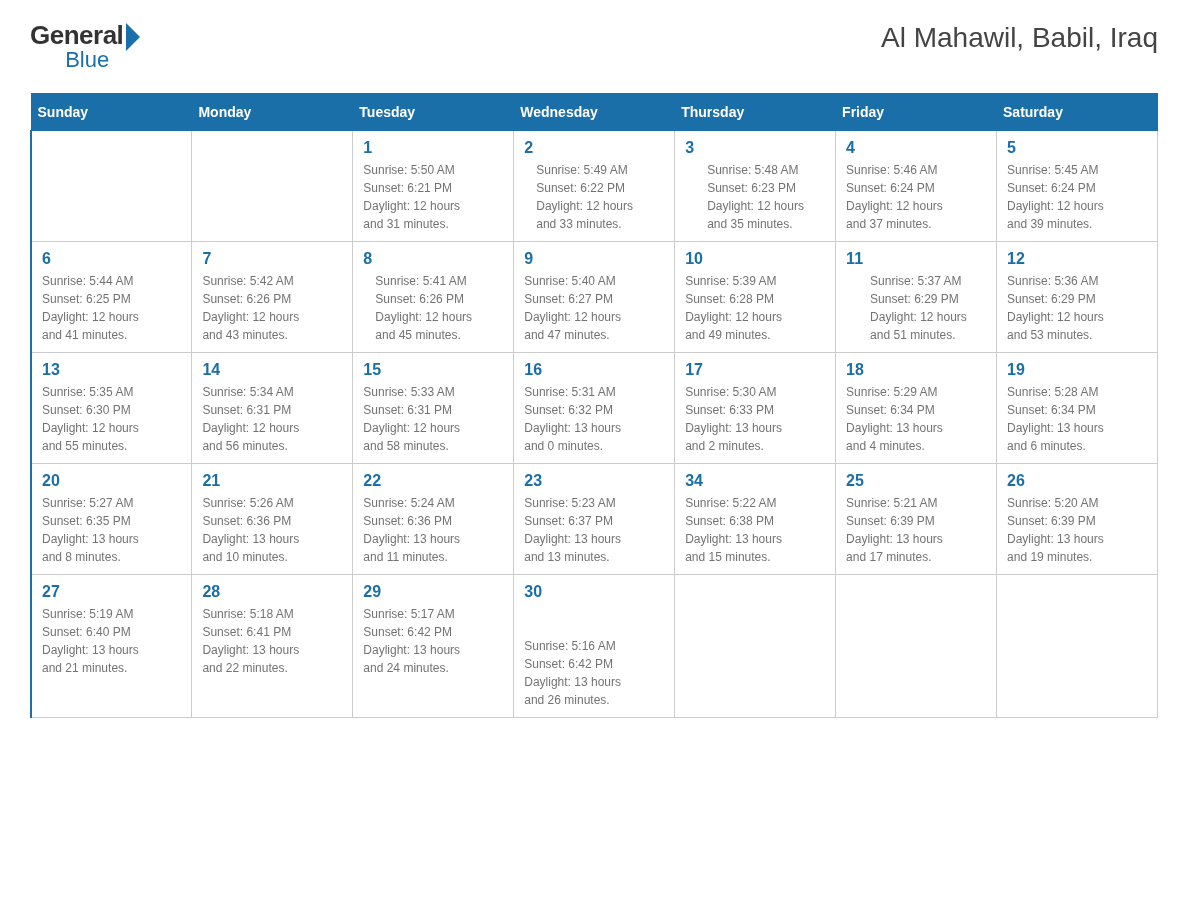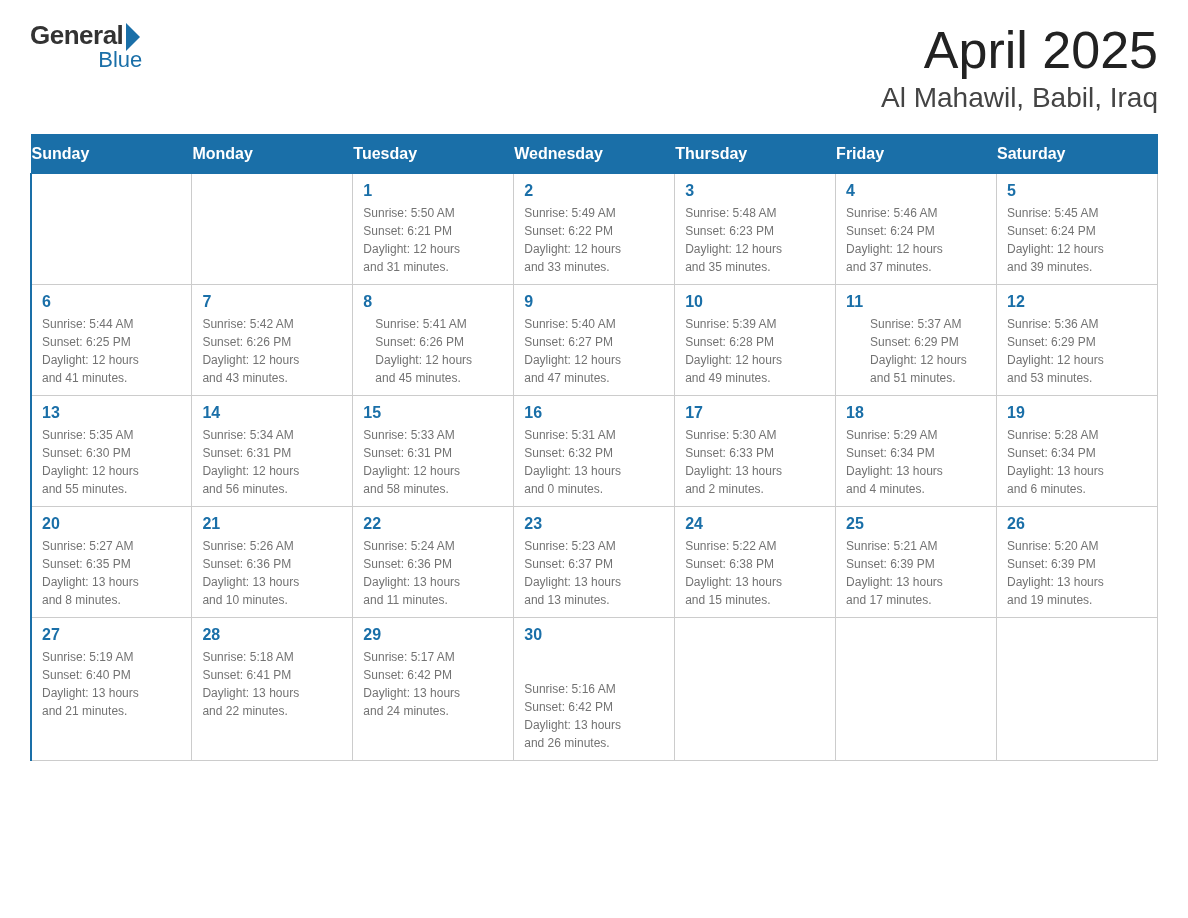--- a/index.html
+++ b/index.html
@@ -13,21 +13,21 @@
     }
     .header {
       display: flex;
       justify-content: space-between;
       align-items: flex-start;
       margin-bottom: 20px;
     }
     .logo {
       display: flex;
       flex-direction: column;
-      align-items: flex-end;
+      align-items: center;
     }
     .logo-top {
       display: flex;
       align-items: center;
     }
     .logo-general {
       font-size: 26px;
       font-weight: bold;
       color: #333;
       letter-spacing: -0.5px;
@@ -68,23 +68,23 @@
       color: #444;
       margin-top: 2px;
     }
     .calendar {
       width: 100%;
       border-collapse: collapse;
     }
     .calendar thead tr th {
       background-color: #1a6fa8;
       color: #fff;
-      font-size: 16px;
+      font-size: 14px;
       font-weight: bold;
-      padding: 10px 0;
+      padding: 10px 6px;
       text-align: left;
       border: 1px solid #1a6fa8;
     }
     .calendar tbody tr td {
       vertical-align: top;
       padding: 8px 10px;
       border: 1px solid #ccc;
       width: 14.28%;
       min-height: 100px;
     }
@@ -113,21 +113,20 @@
 <div class="header">
   <div class="logo">
     <div class="logo-top">
       <span class="logo-general">General</span>
       <div class="logo-triangle"></div>
       <span class="logo-blue"></span>
     </div>
     <div class="logo-bottom">Blue</div>
   </div>
   <div class="title-block">
-    <h1>April 2025</h1>
     <h2>Al Mahawil, Babil, Iraq</h2>
   </div>
 </div>
 
 <table class="calendar">
   <thead>
     <tr>
     <th>Sunday</th>
         <th>Monday</th>
         <th>Tuesday</th>
@@ -143,28 +142,28 @@
         <td class="empty-cell"></td>
         <td>
           <span class="day-num">1</span>
           <div class="day-info" style="white-space: pre-line;">Sunrise: 5:50 AM
 Sunset: 6:21 PM
 Daylight: 12 hours
 and 31 minutes.</div>
         </td>
         <td>
           <span class="day-num">2</span>
-          <div class="day-info" style="white-space: pre-line;">Sunrise: 5:49 AM
+          <div class="day-info" style="white-space: pre-line; margin-left: 12px;">Sunrise: 5:49 AM
 Sunset: 6:22 PM
 Daylight: 12 hours
 and 33 minutes.</div>
         </td>
         <td>
           <span class="day-num">3</span>
-          <div class="day-info" style="white-space: pre-line;">Sunrise: 5:48 AM
+          <div class="day-info" style="white-space: pre-line; margin-left: 22px;">Sunrise: 5:48 AM
 Sunset: 6:23 PM
 Daylight: 12 hours
 and 35 minutes.</div>
         </td>
         <td>
           <span class="day-num">4</span>
           <div class="day-info" style="white-space: pre-line;">Sunrise: 5:46 AM
 Sunset: 6:24 PM
 Daylight: 12 hours
 and 37 minutes.</div>
@@ -302,21 +301,21 @@
 and 11 minutes.</div>
         </td>
         <td>
           <span class="day-num">23</span>
           <div class="day-info" style="white-space: pre-line;">Sunrise: 5:23 AM
 Sunset: 6:37 PM
 Daylight: 13 hours
 and 13 minutes.</div>
         </td>
         <td>
-          <span class="day-num">24</span>
+          <span class="day-num">34</span>
           <div class="day-info" style="white-space: pre-line;">Sunrise: 5:22 AM
 Sunset: 6:38 PM
 Daylight: 13 hours
 and 15 minutes.</div>
         </td>
         <td>
           <span class="day-num">25</span>
           <div class="day-info" style="white-space: pre-line;">Sunrise: 5:21 AM
 Sunset: 6:39 PM
 Daylight: 13 hours

